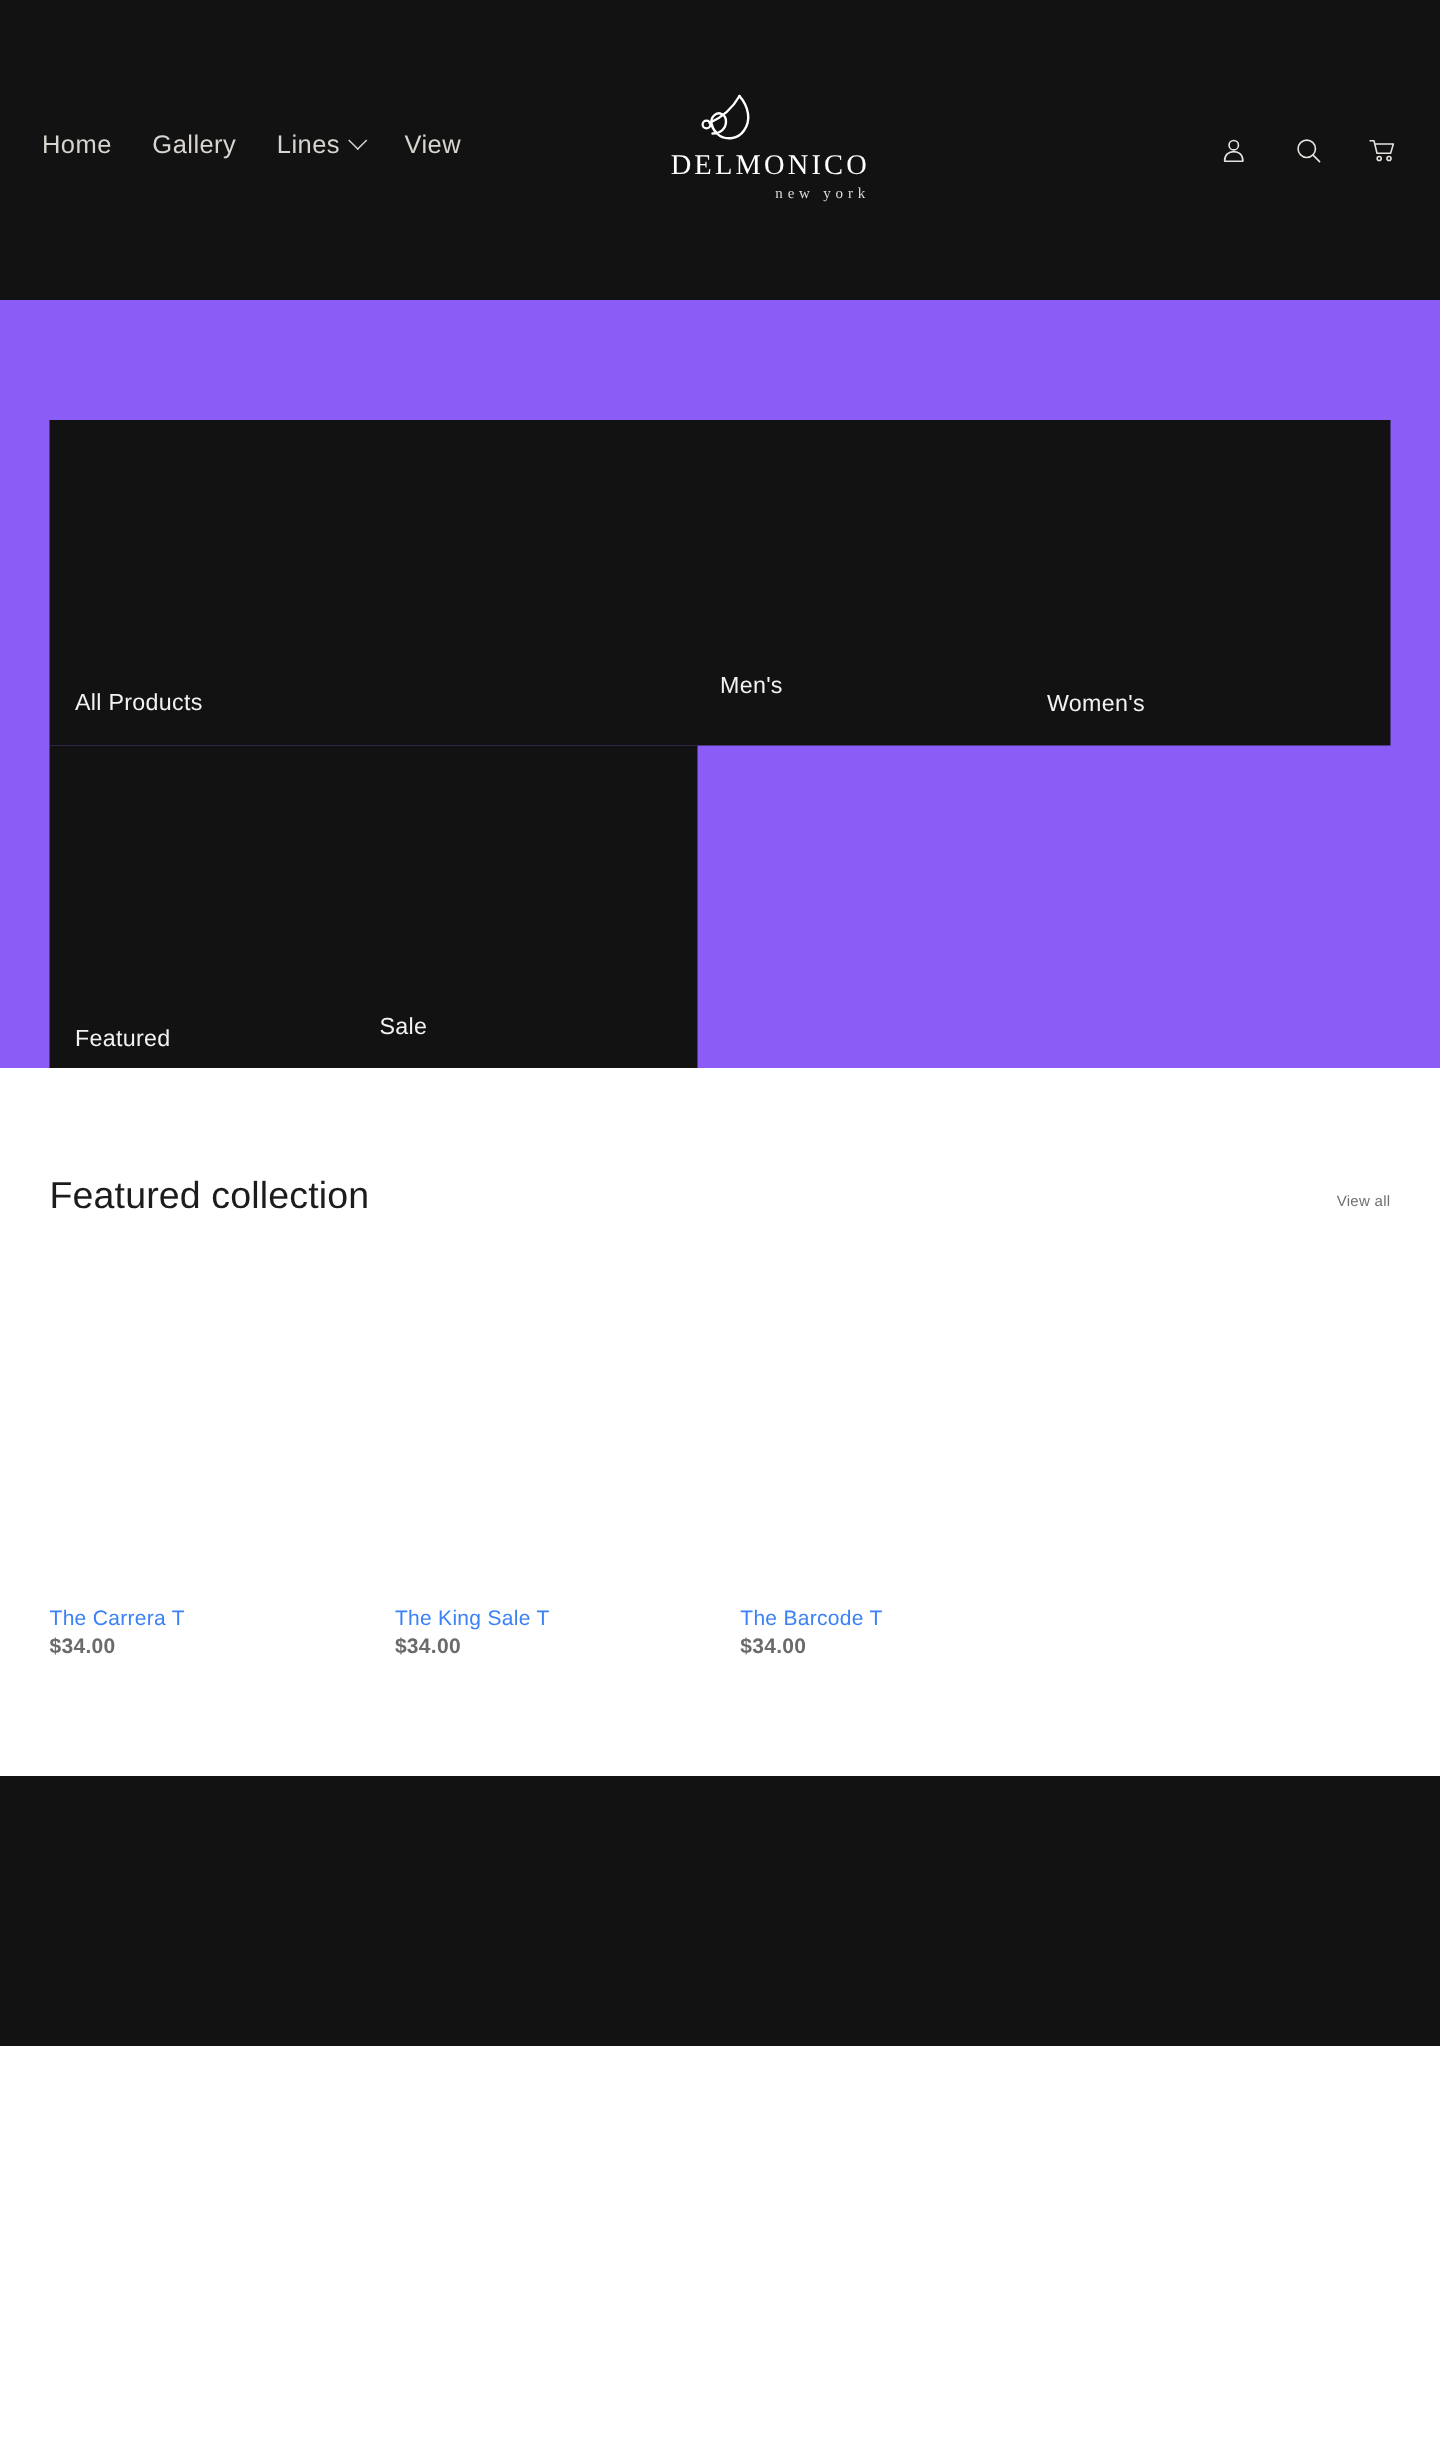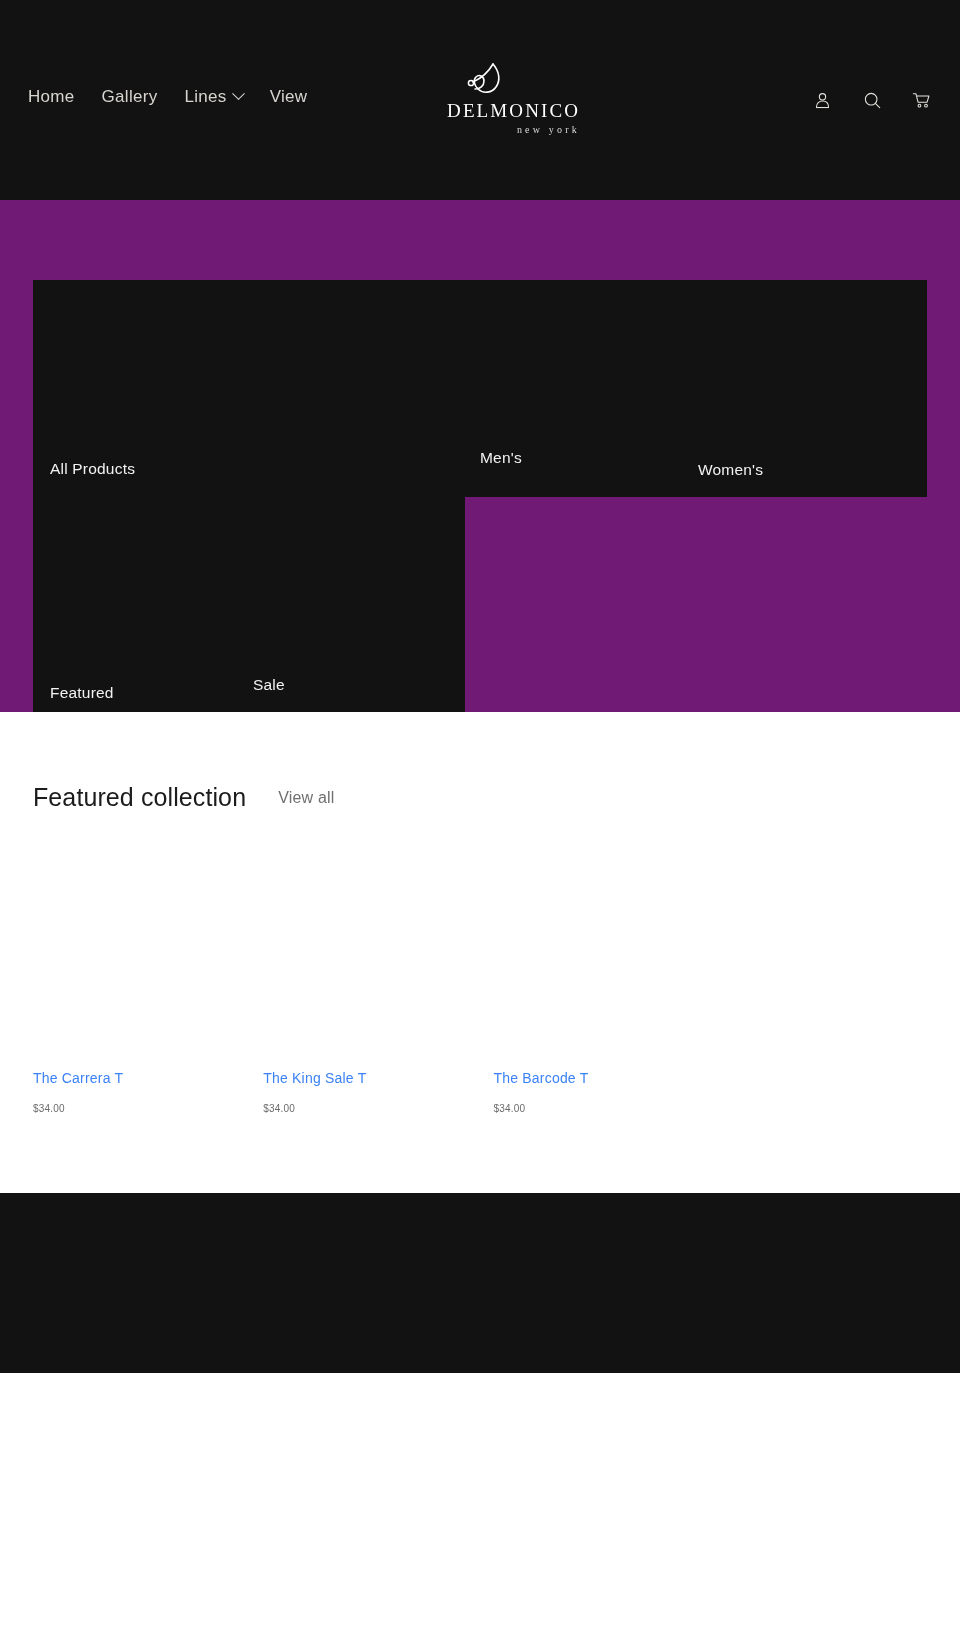--- a/index.html
+++ b/index.html
@@ -93,21 +93,21 @@
   .icon-btn {
     width:32px; height:32px;
     display:flex; align-items:center; justify-content:center;
     cursor:pointer;
     background:none; border:none;
   }
   .icon-btn svg { display:block; }
 
   
   .collection-section {
-    background:#701a75;
+    background:#8b5cf6;
     padding-top:80px;
   }
   .collection-grid {
     position:relative;
     width:894px;
     margin:0 auto;
     height:432px;
   }
   .coll-block {
     position:absolute;
@@ -140,32 +140,32 @@
 
   
   .featured-section {
     width:894px;
     margin:0 auto;
     padding-top:72px;
   }
   .featured-head {
     display:flex;
     align-items:flex-end;
-    justify-content:flex-start;
+    justify-content:space-between;
     padding-bottom:8px;
   }
   .featured-title {
     font-size:25px;
     font-weight:400;
     color:#1c1c1c;
     letter-spacing:0.1px;
     line-height:1.1;
   }
   .view-all {
-    font-size:16px;
+    font-size:10px;
     color:#6f6f6f;
     text-decoration:none;
     letter-spacing:0.2px;
     cursor:pointer;
     padding-bottom:5px;
     margin-left:32px;
   }
 
   .product-grid {
     display:grid;
@@ -180,25 +180,26 @@
     background:#ffffff;
   }
   .product-title {
     margin-top:12px;
     font-size:14px;
     color:#3b82f6;
     letter-spacing:0.2px;
     line-height:1.3;
   }
   .product-price {
-    margin-top:15px;
-    font-size:10px;
+    margin-top:1px;
+    font-size:14px;
     color:#6b6b6b;
     letter-spacing:0.2px;
     line-height:1.3;
+    font-weight:bold;
   }
 
   
   .site-footer {
     margin-top:78px;
     background:#121212;
     min-height:180px;
   }
 </style>
 </head>

